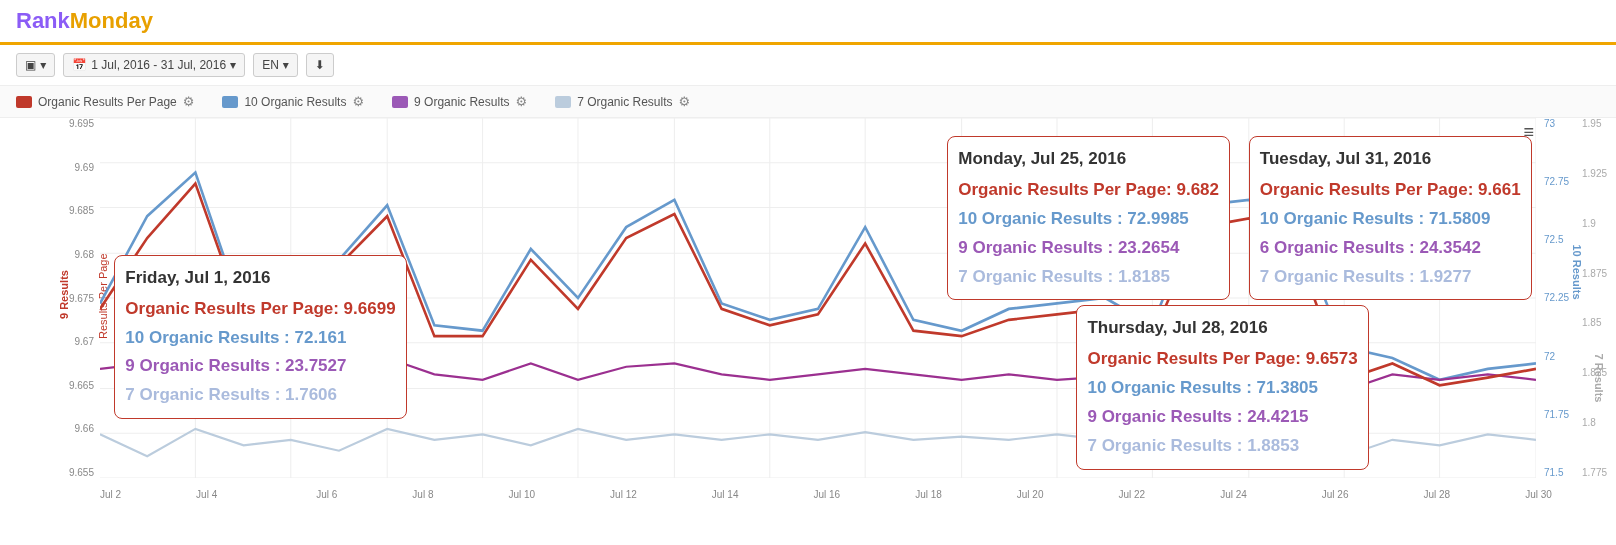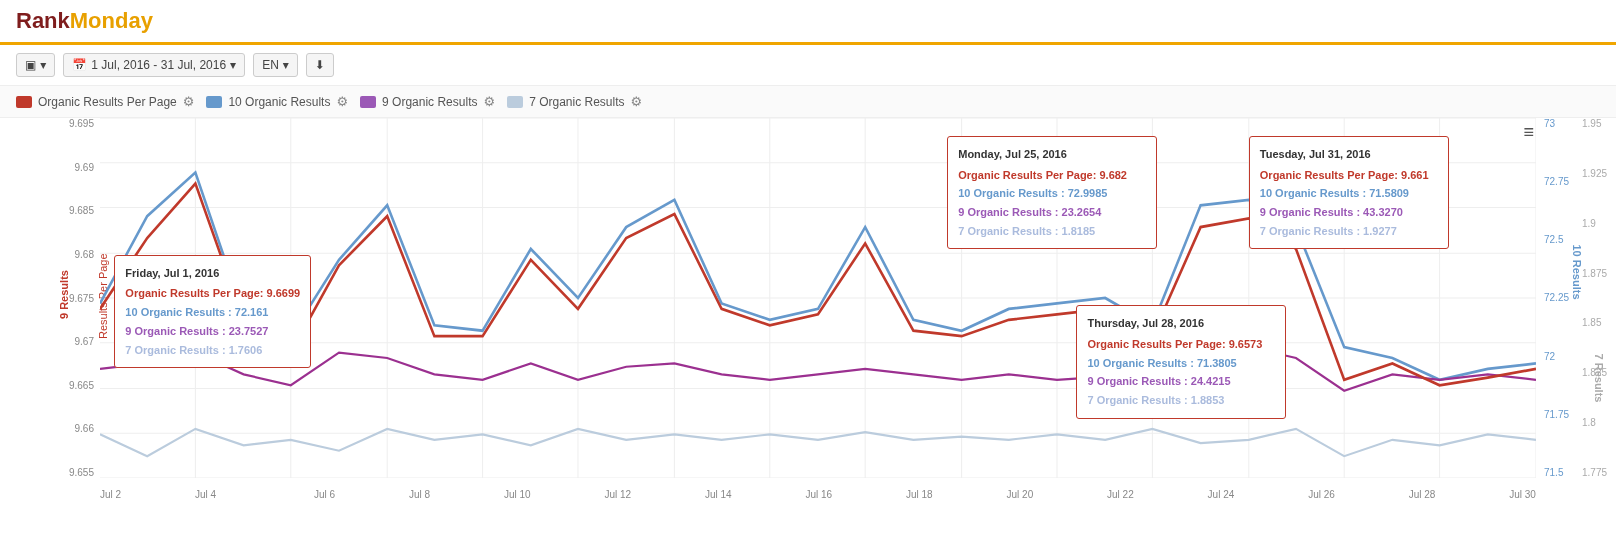--- a/index.html
+++ b/index.html
@@ -7,21 +7,21 @@
 
     #top-bar {
       background: #fff;
       border-bottom: 3px solid #f0a500;
       padding: 8px 16px;
     }
     #logo {
       font-size: 22px;
       font-weight: bold;
     }
-    #logo span.rank { color: #7f1d1d; }
+    #logo span.rank { color: #8b5cf6; }
     #logo span.ranger { color: #e8a000; }
 
     #breadcrumb-bar {
       display: flex;
       align-items: center;
       justify-content: space-between;
       padding: 8px 16px;
       border-bottom: 1px solid #eee;
     }
     #breadcrumb {
@@ -43,21 +43,21 @@
       padding: 4px 8px;
       border-radius: 3px;
       cursor: pointer;
       font-size: 12px;
       color: #444;
     }
 
     #legend-bar {
       display: flex;
       align-items: center;
-      gap: 12px;
+      gap: 28px;
       padding: 8px 16px;
       border-bottom: 1px solid #eee;
       background: #fafafa;
     }
     .legend-item {
       display: flex;
       align-items: center;
       gap: 6px;
       font-size: 12px;
       color: #555;
@@ -79,23 +79,23 @@
       width: 100%;
       height: 390px;
       padding: 0 0 0 50px;
       overflow: hidden;
     }
 
     .tooltip-box {
       position: absolute;
       background: #fff;
       border: 1.5px solid #c0392b;
-      border-radius: 3px;
+      border-radius: 8px;
       padding: 8px 10px;
-      font-size: 11px;
+      font-size: 17px;
       line-height: 1.7;
       z-index: 10;
       min-width: 200px;
     }
     .tooltip-box .tooltip-date {
       font-weight: bold;
       color: #333;
       margin-bottom: 2px;
     }
     .tooltip-box .tooltip-line { color: #333; }
@@ -401,26 +401,26 @@
         <div class="tooltip-line"><span class="blue">10 Organic Results : 71.3805</span></div>
         <div class="tooltip-line"><span class="purple">9 Organic Results : 24.4215</span></div>
         <div class="tooltip-line"><span class="lightblue">7 Organic Results : 1.8853</span></div>
       </div>
 
       
       <div class="tooltip-box" style="left:80%;top:5%;min-width:200px;">
         <div class="tooltip-date">Tuesday, Jul 31, 2016</div>
         <div class="tooltip-line"><span class="red">Organic Results Per Page: 9.661</span></div>
         <div class="tooltip-line"><span class="blue">10 Organic Results : 71.5809</span></div>
-        <div class="tooltip-line"><span class="purple">9 Organic Results : 43.3270</span></div>
+        <div class="tooltip-line"><span class="purple">6 Organic Results : 24.3542</span></div>
         <div class="tooltip-line"><span class="lightblue">7 Organic Results : 1.9277</span></div>
       </div>
     </div>
 
-    <div style="position:absolute;left:50px;right:80px;bottom:0;height:28px;display:flex;justify-content:space-between;align-items:center;">
+    <div style="position:absolute;left:50px;right:64px;bottom:0;height:28px;display:flex;justify-content:space-between;align-items:center;">
       <span style="font-size:10px;color:#888;">Jul 2</span>
       <span style="font-size:10px;color:#888;">Jul 4</span>
       <span style="font-size:10px;color:#888;margin-left:24px;">Jul 6</span>
       <span style="font-size:10px;color:#888;">Jul 8</span>
       <span style="font-size:10px;color:#888;">Jul 10</span>
       <span style="font-size:10px;color:#888;">Jul 12</span>
       <span style="font-size:10px;color:#888;">Jul 14</span>
       <span style="font-size:10px;color:#888;">Jul 16</span>
       <span style="font-size:10px;color:#888;">Jul 18</span>
       <span style="font-size:10px;color:#888;">Jul 20</span>

